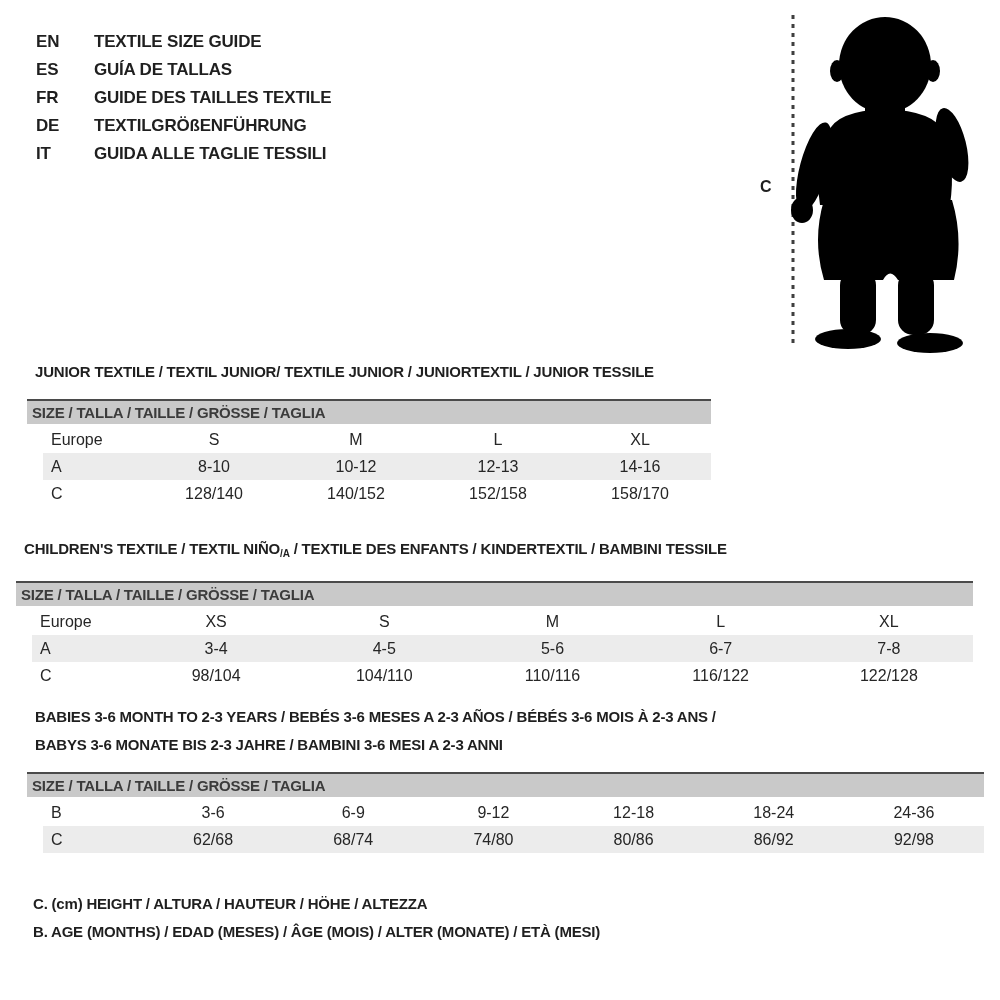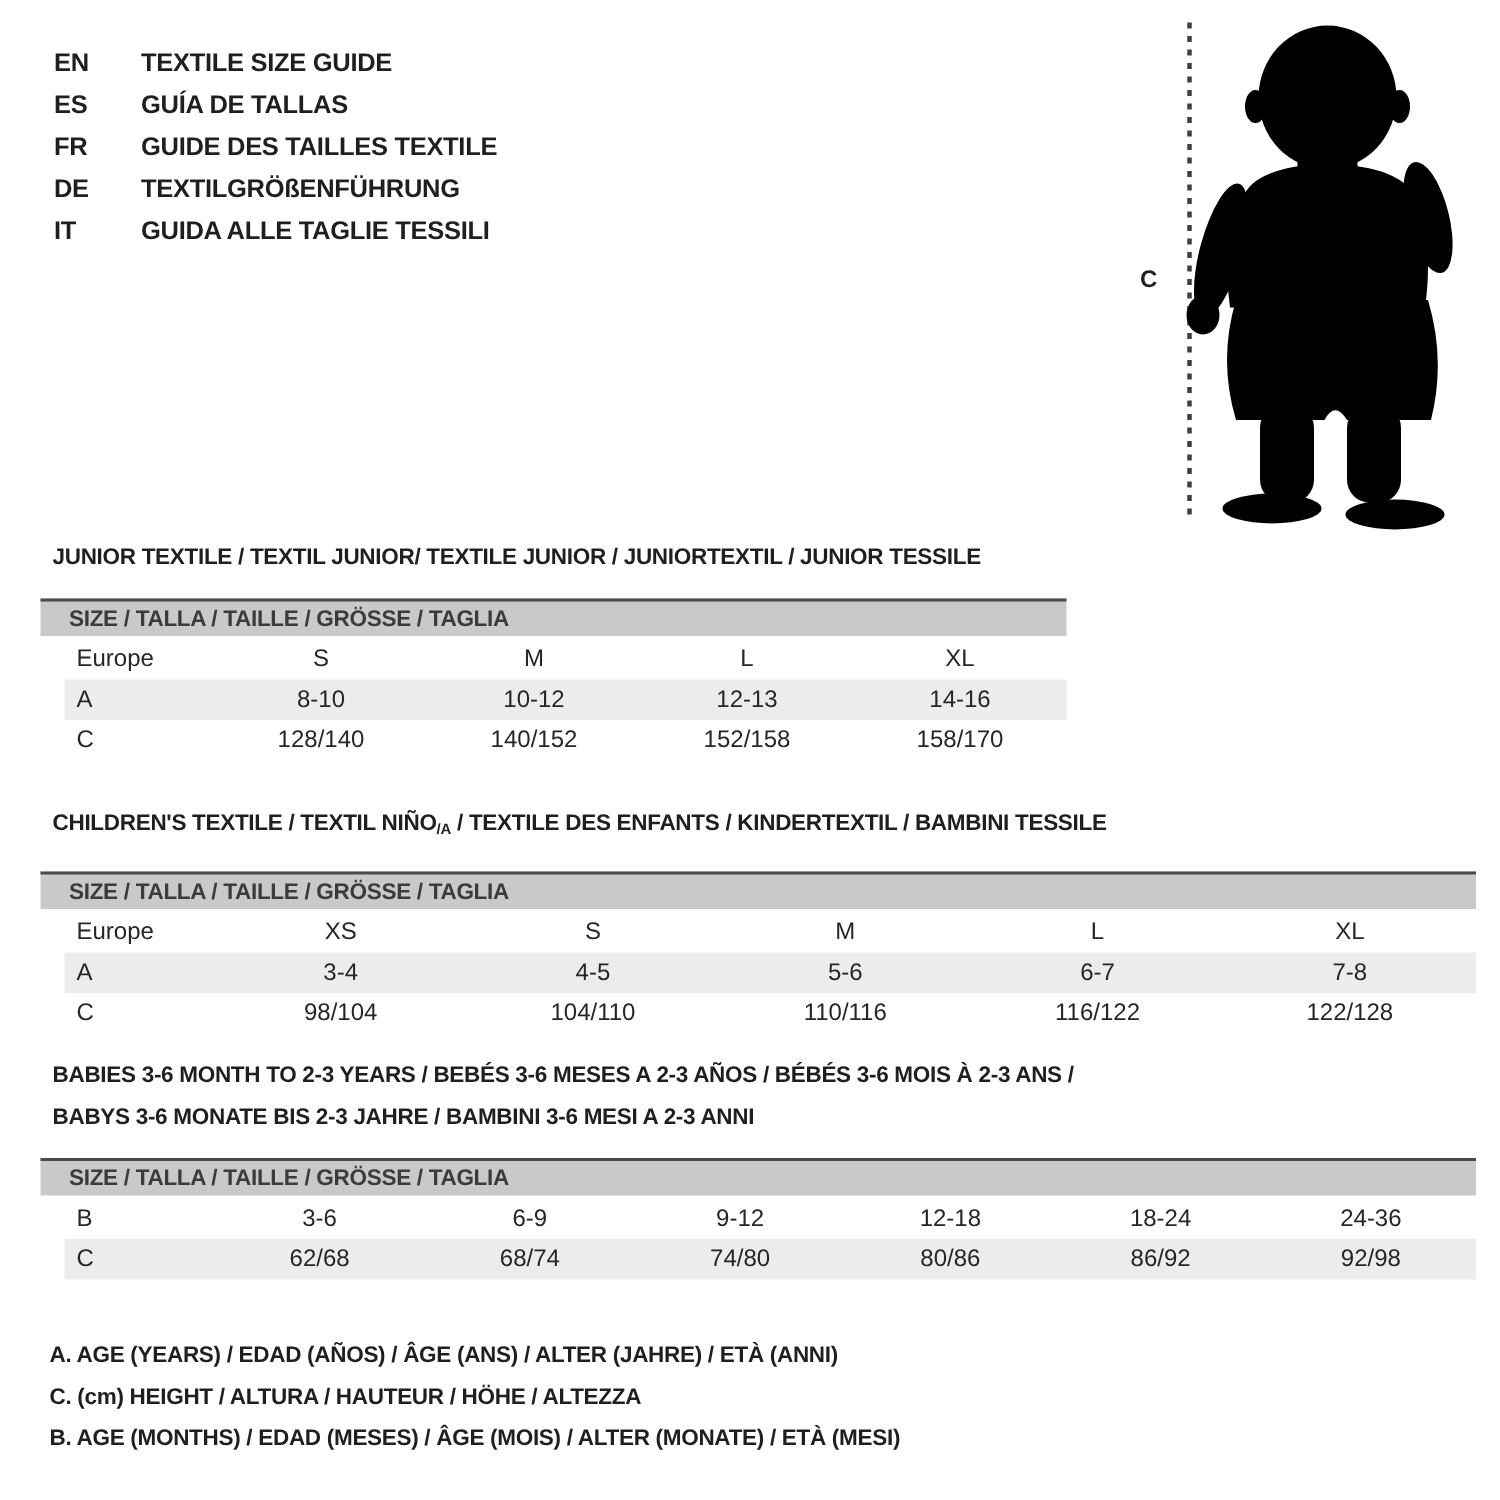--- a/index.html
+++ b/index.html
@@ -15,28 +15,28 @@
   .lang-title{font-weight:bold;font-size:17px;letter-spacing:-0.2px;white-space:nowrap;}
 
   
   .figure{position:absolute;left:740px;top:5px;width:250px;height:350px;}
   .figure svg{display:block;width:250px;height:350px;}
   .height-label{position:absolute;left:20px;top:173px;font-weight:bold;font-size:16px;}
 
   
   .table-wrap{position:absolute;}
   .tw-0{left:27px;top:358px;width:684px;}
-  .tw-1{left:27px;top:535px;width:957px;}
+  .tw-1{left:16px;top:535px;width:957px;}
   .tw-2{left:27px;top:703px;width:957px;}
   .t-heading{font-size:15px;font-weight:bold;line-height:28px;margin-left:8px;
              letter-spacing:-0.2px;margin-bottom:13px;white-space:nowrap;}
   .t-heading .sub{font-size:10px;vertical-align:-3px;}
   .t-band{box-sizing:border-box;height:25px;background:var(--band,#c9c9c9);
           border-top:2px solid #4a4a4a;display:flex;align-items:center;
-          padding-left:19px;font-weight:bold;font-size:15px;color:#3b3b3b;
+          padding-left:5px;font-weight:bold;font-size:15px;color:#3b3b3b;
           letter-spacing:-0.2px;}
   .t-body{margin-top:2px;margin-left:16px;}
   .trow{display:grid;height:27px;align-items:center;font-size:16px;color:#262626;}
   .trow.shaded{background:var(--shade,#ececec);}
   .tlabel{padding-left:8px;text-align:left;}
   .tcell{text-align:center;}
 
   
   .footnotes{position:absolute;left:33px;top:890px;}
   .foot-line{font-size:15px;font-weight:bold;line-height:27.5px;letter-spacing:-0.2px;white-space:nowrap;}
@@ -183,18 +183,17 @@
           <div class="tcell">68/74</div>
           <div class="tcell">74/80</div>
           <div class="tcell">80/86</div>
           <div class="tcell">86/92</div>
           <div class="tcell">92/98</div>
         </div>
       </div>
   </div>
 
   <div class="footnotes">
-    <div class="foot-line">A. AGE (YEARS) / EDAD (AÑOS) / ÂGE (ANS) / ALTER (JAHRE) / ETÀ (ANNI)</div>
     <div class="foot-line">C. (cm) HEIGHT / ALTURA / HAUTEUR / HÖHE / ALTEZZA</div>
     <div class="foot-line">B. AGE (MONTHS) / EDAD (MESES) / ÂGE (MOIS) / ALTER (MONATE) / ETÀ (MESI)</div>
   </div>
 
 </div>
 
 </body></html>

